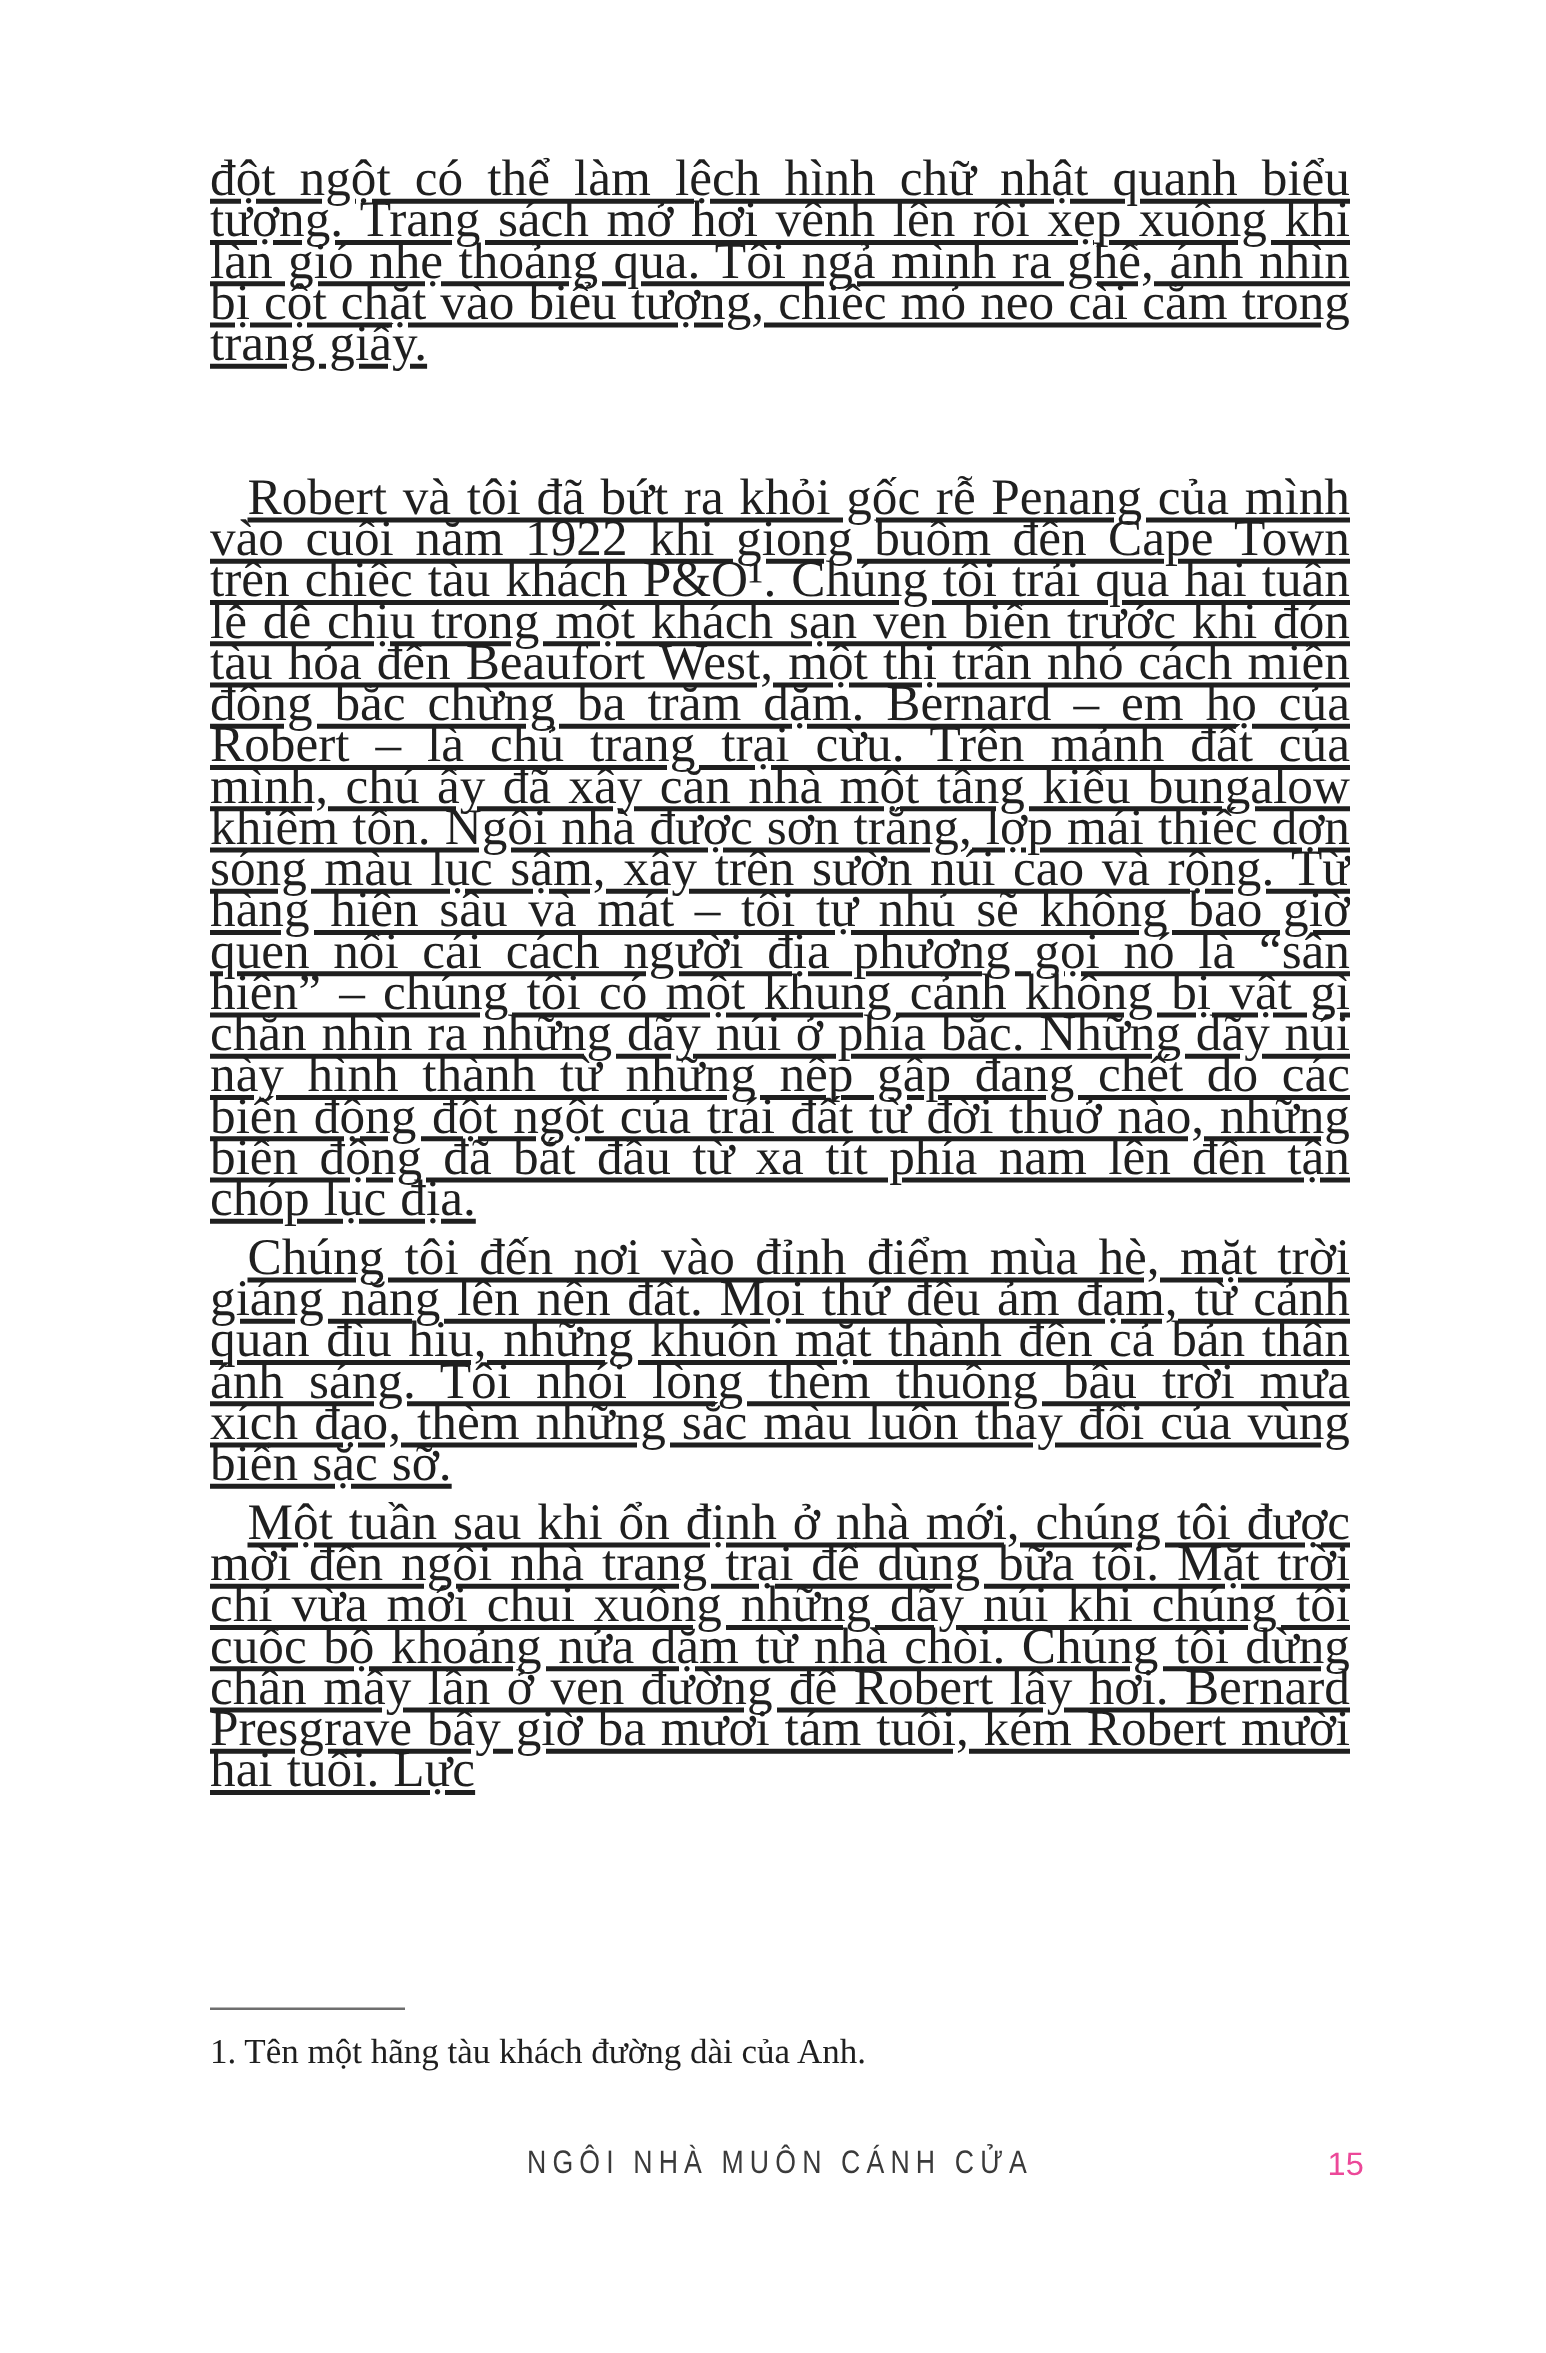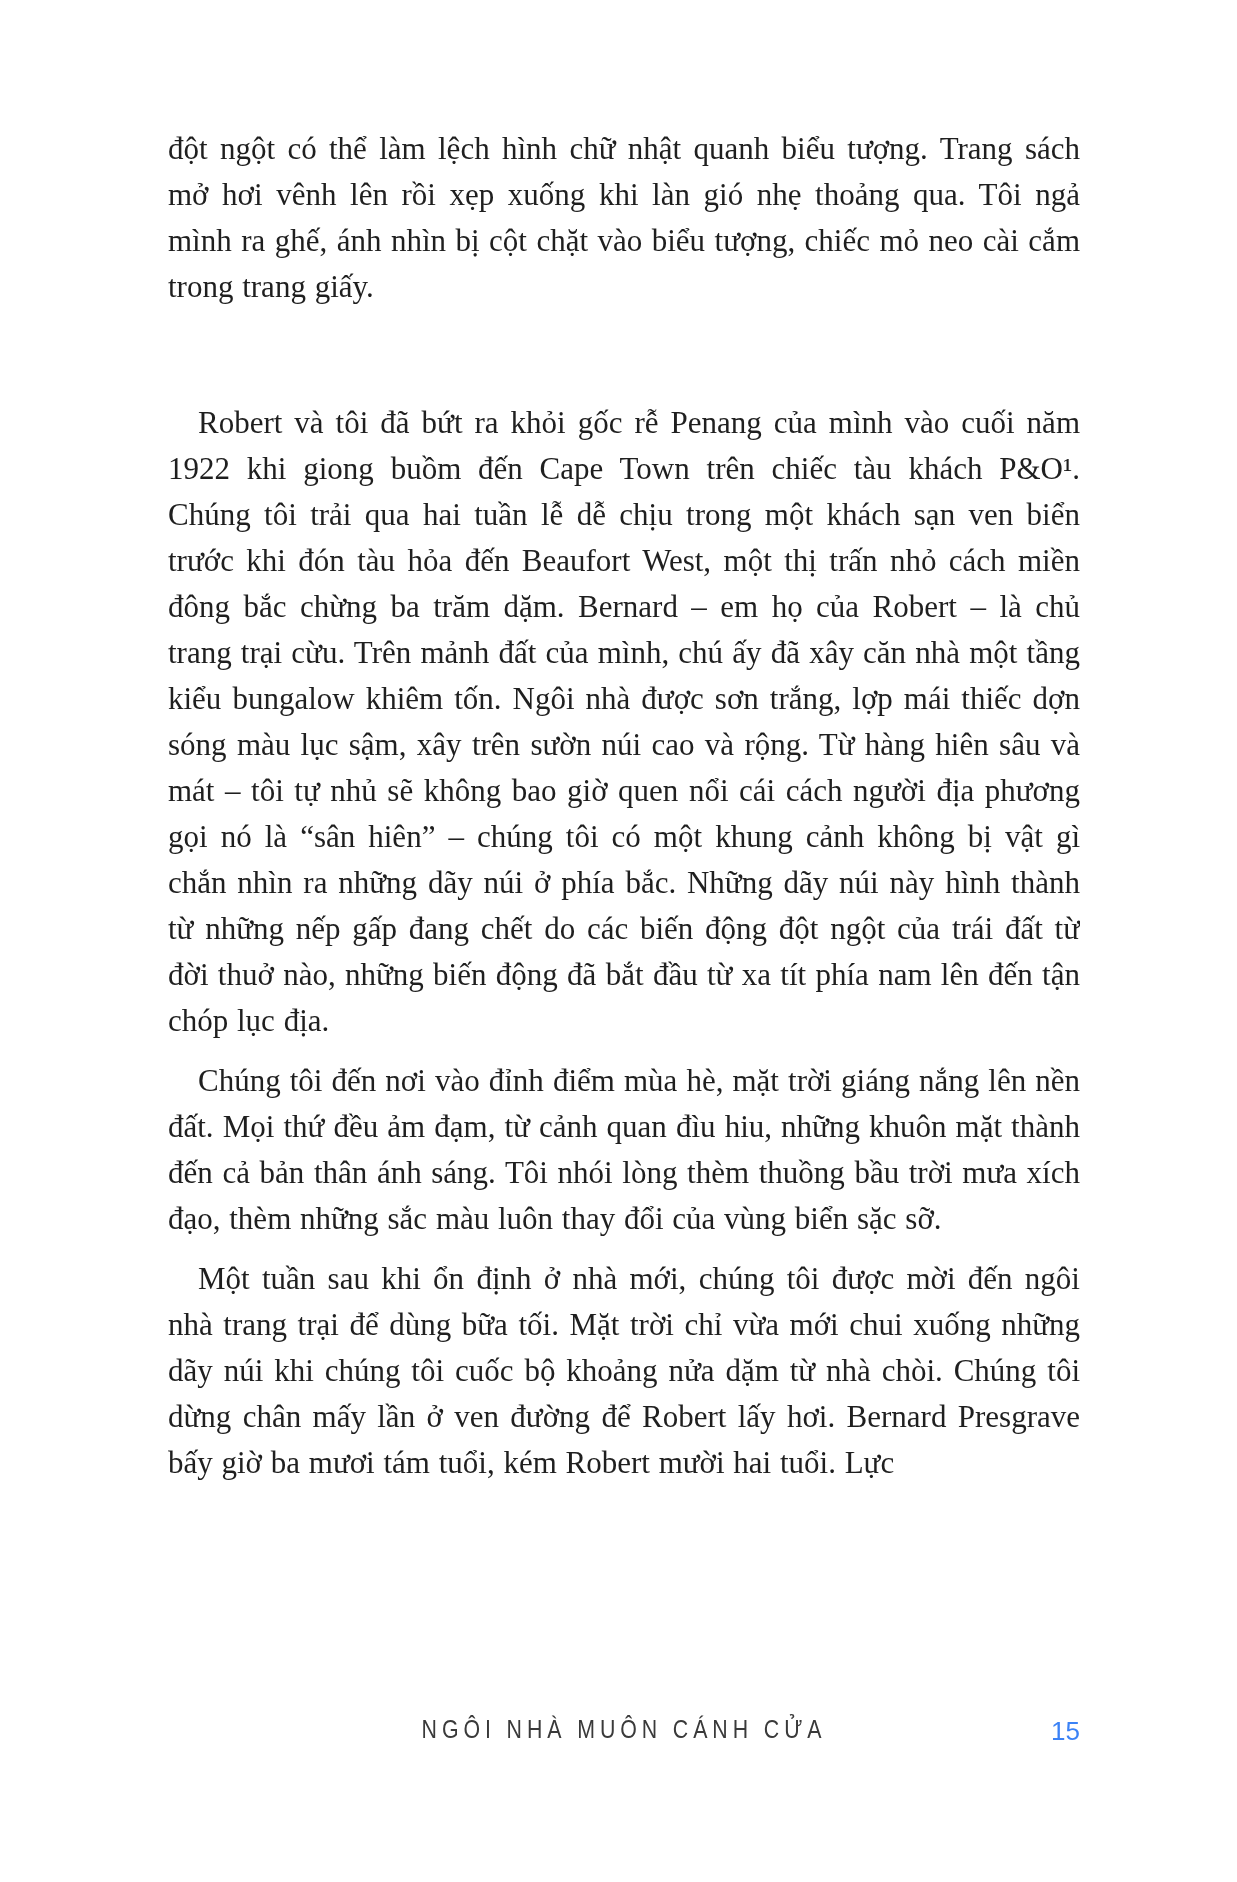--- a/index.html
+++ b/index.html
@@ -18,25 +18,26 @@
   }
   .text-block {
     position: absolute;
     left: 168px;
     top: 126px;
     width: 912px;
     height: 1470px;
     overflow: hidden;
   }
   .para {
-    font-size: 31px;
-    line-height: 46px;
+    font-size: 41px;
+    line-height: 33px;
     text-align: justify;
     margin: 0 0 14px 0;
     word-spacing: 1px;
+    text-decoration: underline;
   }
   .para.indented {
     text-indent: 30px;
   }
   .para.opening {
     margin-bottom: 90px;
   }
   .footnote {
     position: absolute;
     left: 168px;
@@ -65,36 +66,40 @@
     font-size: 26px;
     letter-spacing: 6px;
     color: #3a3a3a;
     transform: scaleX(0.82);
     transform-origin: 50% 50%;
     white-space: nowrap;
   }
   .page-number {
     position: absolute;
     top: 1716px;
-    right: 157px;
+    right: 146px;
     font-family: "Liberation Sans", sans-serif;
     font-size: 26px;
-    color: #3b82f6;
+    color: #ec4899;
   }
 </style>
 </head>
 <body>
 
 <div class="page">
 
   <div class="text-block">
     <p class="para opening">đột ngột có thể làm lệch hình chữ nhật quanh biểu tượng. Trang sách mở hơi vênh lên rồi xẹp xuống khi làn gió nhẹ thoảng qua. Tôi ngả mình ra ghế, ánh nhìn bị cột chặt vào biểu tượng, chiếc mỏ neo cài cắm trong trang giấy.</p>
     <p class="para indented">Robert và tôi đã bứt ra khỏi gốc rễ Penang của mình vào cuối năm 1922 khi giong buồm đến Cape Town trên chiếc tàu khách P&amp;O¹. Chúng tôi trải qua hai tuần lễ dễ chịu trong một khách sạn ven biển trước khi đón tàu hỏa đến Beaufort West, một thị trấn nhỏ cách miền đông bắc chừng ba trăm dặm. Bernard – em họ của Robert – là chủ trang trại cừu. Trên mảnh đất của mình, chú ấy đã xây căn nhà một tầng kiểu bungalow khiêm tốn. Ngôi nhà được sơn trắng, lợp mái thiếc dợn sóng màu lục sậm, xây trên sườn núi cao và rộng. Từ hàng hiên sâu và mát – tôi tự nhủ sẽ không bao giờ quen nổi cái cách người địa phương gọi nó là “sân hiên” – chúng tôi có một khung cảnh không bị vật gì chắn nhìn ra những dãy núi ở phía bắc. Những dãy núi này hình thành từ những nếp gấp đang chết do các biến động đột ngột của trái đất từ đời thuở nào, những biến động đã bắt đầu từ xa tít phía nam lên đến tận chóp lục địa.</p>
     <p class="para indented">Chúng tôi đến nơi vào đỉnh điểm mùa hè, mặt trời giáng nắng lên nền đất. Mọi thứ đều ảm đạm, từ cảnh quan đìu hiu, những khuôn mặt thành đến cả bản thân ánh sáng. Tôi nhói lòng thèm thuồng bầu trời mưa xích đạo, thèm những sắc màu luôn thay đổi của vùng biển sặc sỡ.</p>
     <p class="para indented">Một tuần sau khi ổn định ở nhà mới, chúng tôi được mời đến ngôi nhà trang trại để dùng bữa tối. Mặt trời chỉ vừa mới chui xuống những dãy núi khi chúng tôi cuốc bộ khoảng nửa dặm từ nhà chòi. Chúng tôi dừng chân mấy lần ở ven đường để Robert lấy hơi. Bernard Presgrave bấy giờ ba mươi tám tuổi, kém Robert mười hai tuổi. Lực</p>
   </div>
 
+  <div class="footnote">
+    <div class="footnote-rule"></div>
+    <p class="footnote-text">1. Tên một hãng tàu khách đường dài của Anh.</p>
+  </div>
 
   <div class="footer-title">NGÔI NHÀ MUÔN CÁNH CỬA</div>
 
   <div class="page-number">15</div>
 
 </div>
 
 </body></html>

